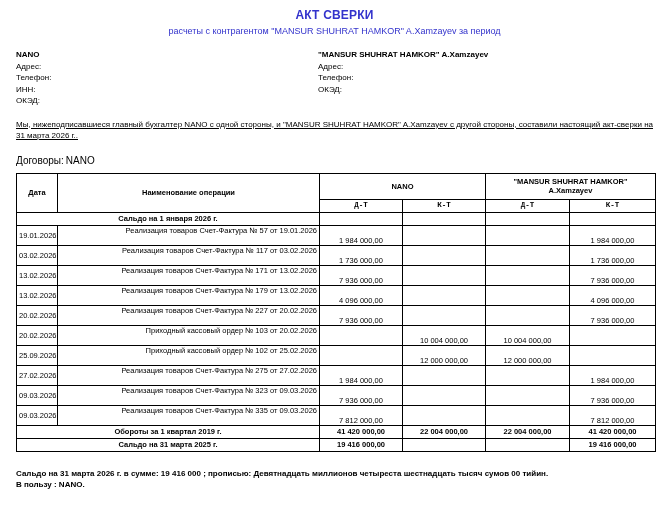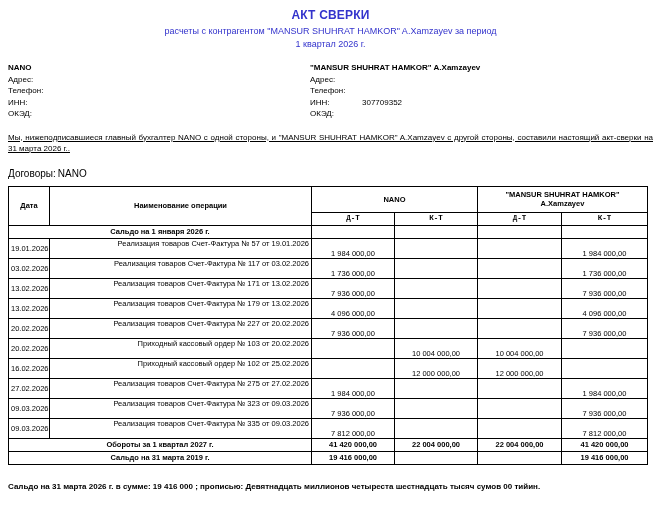--- a/index.html
+++ b/index.html
@@ -5,21 +5,21 @@
   :root { --accent: #3333cc; --ink: #000; --border: #000; }
   * { box-sizing: border-box; }
   html, body { margin: 0; padding: 0; }
   body {
     width: 661px; height: 512px;
     background: #ffffff;
     color: var(--ink);
     font-family: "Liberation Sans", sans-serif;
     overflow: hidden;
   }
-  .page { width: 661px; height: 512px; padding: 6px 8px 0 8px; }
+  .page { width: 661px; height: 512px; padding: 6px 8px 0 16px; }
 
   
   .title-block { text-align: center; }
   .doc-title {
     color: var(--accent);
     font-size: 12px; font-weight: bold;
     letter-spacing: 0.2px;
     margin-top: 2px;
   }
   .doc-subtitle {
@@ -79,37 +79,35 @@
 </style>
 </head>
 <body>
 
 <div class="page">
 
   <div class="title-block">
     <div class="doc-title">АКТ СВЕРКИ</div>
     <div class="doc-subtitle">
       <div>расчеты с контрагентом "MANSUR SHUHRAT HAMKOR" A.Xamzayev за период</div>
-      <div>1 квартал 2026 г.</div>
     </div>
   </div>
 
   <div class="parties">
     <div class="party party-left">
       <div class="party-name">NANO</div>
       <div class="party-row"><span class="lbl">Адрес:</span><span></span></div>
       <div class="party-row"><span class="lbl">Телефон:</span><span></span></div>
       <div class="party-row"><span class="lbl">ИНН:</span><span></span></div>
       <div class="party-row"><span class="lbl">ОКЭД:</span><span></span></div>
     </div>
     <div class="party party-right">
       <div class="party-name">"MANSUR SHUHRAT HAMKOR" A.Xamzayev</div>
       <div class="party-row"><span class="lbl">Адрес:</span><span></span></div>
       <div class="party-row"><span class="lbl">Телефон:</span><span></span></div>
-      <div class="party-row"><span class="lbl">ИНН:</span><span>307709352</span></div>
       <div class="party-row"><span class="lbl">ОКЭД:</span><span></span></div>
     </div>
   </div>
 
   <div class="preamble">Мы, нижеподписавшиеся главный бухгалтер  NANO  с одной стороны,  и  "MANSUR SHUHRAT HAMKOR" A.Xamzayev  с другой стороны, составили настоящий акт-сверки на 31 марта 2026 г..</div>
 
   <div class="contracts">
     <span class="lbl">Договоры:</span>
     <span>NANO</span>
   </div>
@@ -192,21 +190,21 @@
         </tr>
         <tr class="row-op">
           <td class="c-date">20.02.2026</td>
           <td class="c-op">Приходный кассовый ордер № 103 от 20.02.2026</td>
           <td class="c-amt"></td>
           <td class="c-amt">10 004 000,00</td>
           <td class="c-amt">10 004 000,00</td>
           <td class="c-amt"></td>
         </tr>
         <tr class="row-op">
-          <td class="c-date">16.02.2026</td>
+          <td class="c-date">25.09.2026</td>
           <td class="c-op">Приходный кассовый ордер № 102 от 25.02.2026</td>
           <td class="c-amt"></td>
           <td class="c-amt">12 000 000,00</td>
           <td class="c-amt">12 000 000,00</td>
           <td class="c-amt"></td>
         </tr>
         <tr class="row-op">
           <td class="c-date">27.02.2026</td>
           <td class="c-op">Реализация товаров Счет-Фактура № 275 от 27.02.2026</td>
           <td class="c-amt">1 984 000,00</td>
@@ -226,33 +224,34 @@
           <td class="c-date">09.03.2026</td>
           <td class="c-op">Реализация товаров Счет-Фактура № 335 от 09.03.2026</td>
           <td class="c-amt">7 812 000,00</td>
           <td class="c-amt"></td>
           <td class="c-amt"></td>
           <td class="c-amt">7 812 000,00</td>
         </tr>
       </tbody>
     <tbody>
       <tr class="total-row">
-        <td colspan="2" class="c-label">Обороты за 1 квартал 2027 г.</td>
+        <td colspan="2" class="c-label">Обороты за 1 квартал 2019 г.</td>
         <td class="c-amt">41 420 000,00</td>
         <td class="c-amt">22 004 000,00</td>
         <td class="c-amt">22 004 000,00</td>
         <td class="c-amt">41 420 000,00</td>
       </tr>
       <tr class="total-row">
-        <td colspan="2" class="c-label">Сальдо на  31 марта 2019 г.</td>
+        <td colspan="2" class="c-label">Сальдо на  31 марта 2025 г.</td>
         <td class="c-amt">19 416 000,00</td>
         <td class="c-amt"></td>
         <td class="c-amt"></td>
         <td class="c-amt">19 416 000,00</td>
       </tr>
     </tbody>
   </table>
 
   <div class="footer">
     <div>Сальдо на 31 марта 2026 г.   в сумме: 19 416 000 ; прописью: Девятнадцать миллионов четыреста шестнадцать тысяч сумов 00 тийин.</div>
+    <div>В пользу : NANO.</div>
   </div>
 
 </div>
 
 </body></html>

